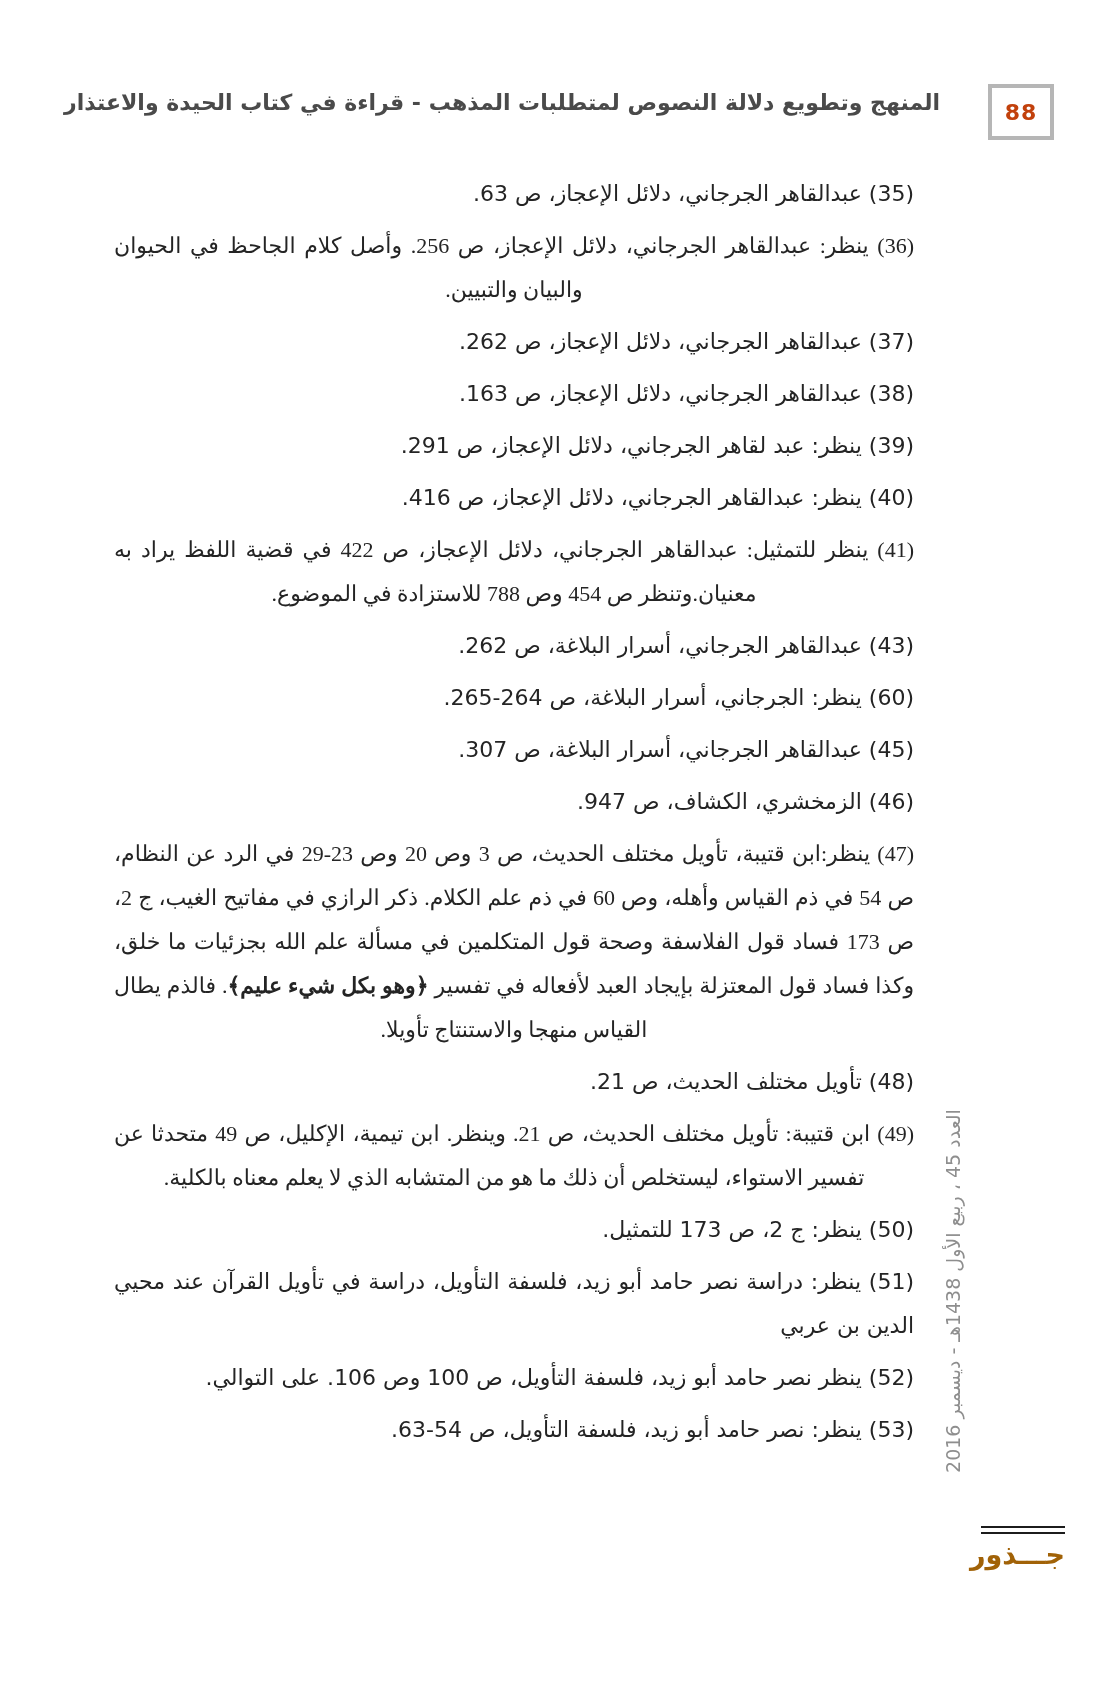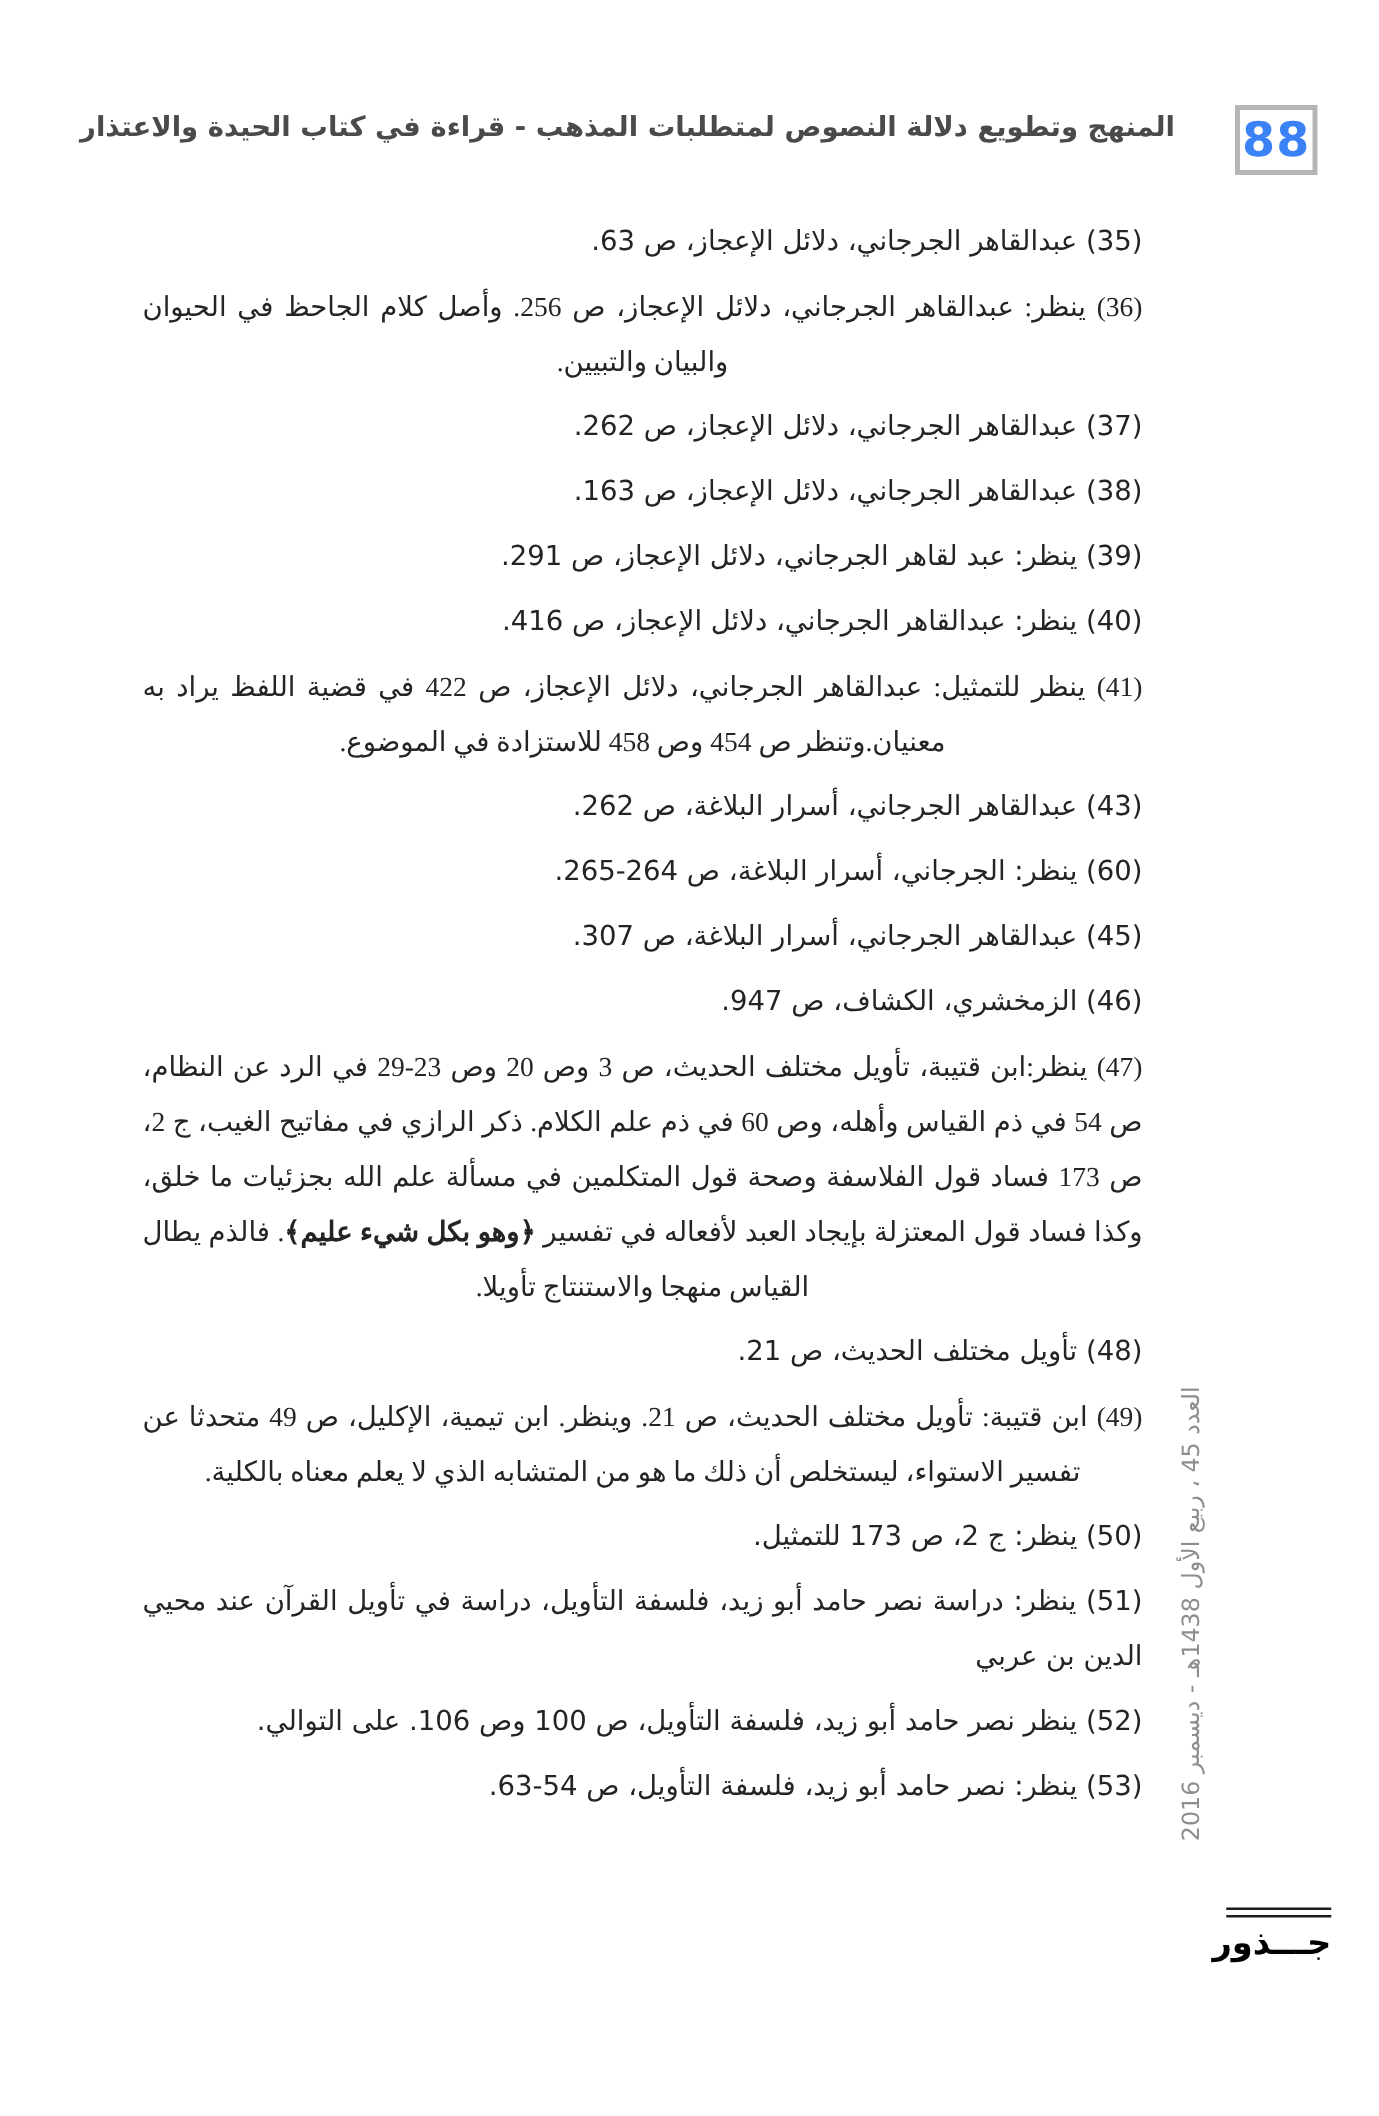--- a/index.html
+++ b/index.html
@@ -12,21 +12,21 @@
     position:absolute; top:90px; right:163px; width:832px;
     direction:rtl; text-align:center; white-space:nowrap;
     font-size:22px; font-weight:bold; color:#4a4a4a;
   }
   .page-num-box {
     position:absolute; top:84px; right:49px; width:58px; height:48px;
     border:4px solid #b6b6b6; background:#fff;
     display:flex; align-items:center; justify-content:center;
   }
   .page-num-box .num {
-    font-size:38px; font-weight:bold; color:#3b82f6; letter-spacing:1px;
+    font-size:22px; font-weight:bold; color:#c2410c; letter-spacing:1px;
   }
   .footnotes {
     position:absolute; top:172px; right:173px; width:816px;
     direction:rtl; font-size:22px; line-height:44px; color:#242424;
   }
   .footnotes p {
     margin:0 16px 8px 0; text-align:justify; text-justify:inter-word;
   }
   .footnotes p.center-last { text-align-last:center;font-family:Liberation Serif, serif; }
   .footnotes .verse { font-weight:bold; }
@@ -37,41 +37,41 @@
     font-size:19px; color:#8e8e8e;
   }
   .logo {
     position:absolute; top:1526px; right:38px; width:84px; text-align:center;
   }
   .logo-lines {
     height:4px; border-top:2px solid #1c1c1c; border-bottom:2px solid #1c1c1c;
     margin-bottom:5px;
   }
   .logo-text {
-    direction:rtl; font-size:27px; font-weight:bold; color:#000000;
+    direction:rtl; font-size:27px; font-weight:bold; color:#a16207;
     white-space:nowrap;
   }
 </style>
 </head>
 <body>
 
 <div class="header-title">المنهج وتطويع دلالة النصوص لمتطلبات المذهب - قراءة في كتاب الحيدة والاعتذار</div>
 
 <div class="page-num-box">
   <span class="num">88</span>
 </div>
 
 <div class="footnotes">
     <p><span class="fn-num">(35) </span><span>عبدالقاهر الجرجاني، دلائل الإعجاز، ص 63.</span></p>
     <p class="center-last"><span class="fn-num">(36) </span><span>ينظر: عبدالقاهر الجرجاني، دلائل الإعجاز، ص 256. وأصل كلام الجاحظ في الحيوان والبيان والتبيين.</span></p>
     <p><span class="fn-num">(37) </span><span>عبدالقاهر الجرجاني، دلائل الإعجاز، ص 262.</span></p>
     <p><span class="fn-num">(38) </span><span>عبدالقاهر الجرجاني، دلائل الإعجاز، ص 163.</span></p>
     <p><span class="fn-num">(39) </span><span>ينظر: عبد لقاهر الجرجاني، دلائل الإعجاز، ص 291.</span></p>
     <p><span class="fn-num">(40) </span><span>ينظر: عبدالقاهر الجرجاني، دلائل الإعجاز، ص 416.</span></p>
-    <p class="center-last"><span class="fn-num">(41) </span><span>ينظر للتمثيل: عبدالقاهر الجرجاني، دلائل الإعجاز، ص 422 في قضية اللفظ يراد به معنيان.وتنظر ص 454 وص 458 للاستزادة في الموضوع.</span></p>
+    <p class="center-last"><span class="fn-num">(41) </span><span>ينظر للتمثيل: عبدالقاهر الجرجاني، دلائل الإعجاز، ص 422 في قضية اللفظ يراد به معنيان.وتنظر ص 454 وص 788 للاستزادة في الموضوع.</span></p>
     <p><span class="fn-num">(43) </span><span>عبدالقاهر الجرجاني، أسرار البلاغة، ص 262.</span></p>
     <p><span class="fn-num">(60) </span><span>ينظر: الجرجاني، أسرار البلاغة، ص 264-265.</span></p>
     <p><span class="fn-num">(45) </span><span>عبدالقاهر الجرجاني، أسرار البلاغة، ص 307.</span></p>
     <p><span class="fn-num">(46) </span><span>الزمخشري، الكشاف، ص 947.</span></p>
     <p class="center-last"><span class="fn-num">(47) </span><span>ينظر:ابن قتيبة، تأويل مختلف الحديث، ص 3 وص 20 وص 23-29 في الرد عن النظام، ص 54 في ذم القياس وأهله، وص 60 في ذم علم الكلام. ذكر الرازي في مفاتيح الغيب، ج 2، ص 173 فساد قول الفلاسفة وصحة قول المتكلمين في مسألة علم الله بجزئيات ما خلق، وكذا فساد قول المعتزلة بإيجاد العبد لأفعاله في تفسير </span><span class="verse">﴿وهو بكل شيء عليم﴾</span><span>. فالذم يطال القياس منهجا والاستنتاج تأويلا.</span></p>
     <p><span class="fn-num">(48) </span><span>تأويل مختلف الحديث، ص 21.</span></p>
     <p class="center-last"><span class="fn-num">(49) </span><span>ابن قتيبة: تأويل مختلف الحديث، ص 21. وينظر. ابن تيمية، الإكليل، ص 49 متحدثا عن تفسير الاستواء، ليستخلص أن ذلك ما هو من المتشابه الذي لا يعلم معناه بالكلية.</span></p>
     <p><span class="fn-num">(50) </span><span>ينظر: ج 2، ص 173 للتمثيل.</span></p>
     <p><span class="fn-num">(51) </span><span>ينظر: دراسة نصر حامد أبو زيد، فلسفة التأويل، دراسة في تأويل القرآن عند محيي الدين بن عربي</span></p>
     <p><span class="fn-num">(52) </span><span>ينظر نصر حامد أبو زيد، فلسفة التأويل، ص 100 وص 106. على التوالي.</span></p>

